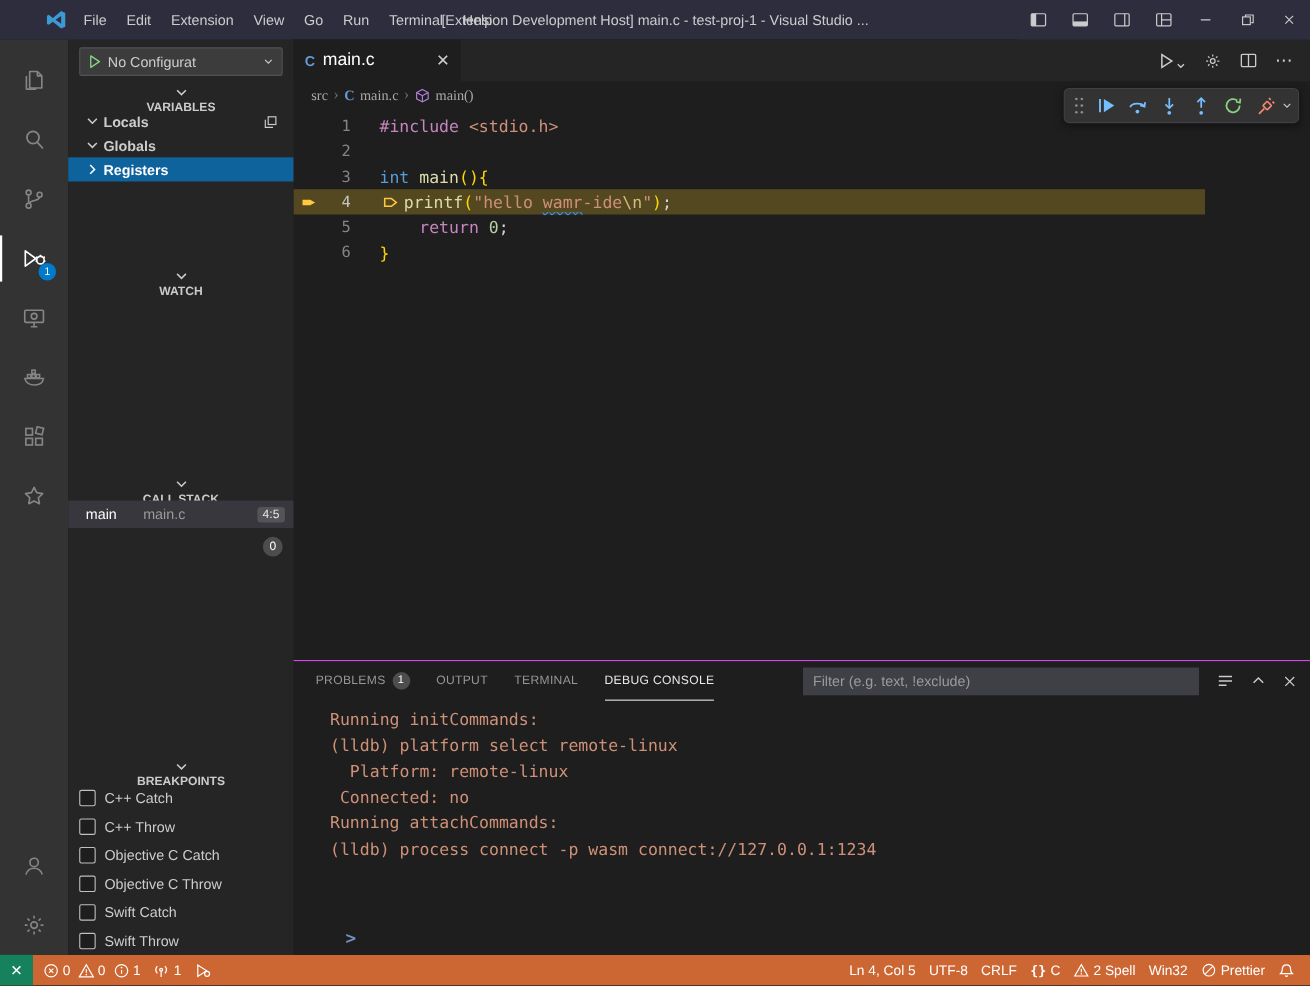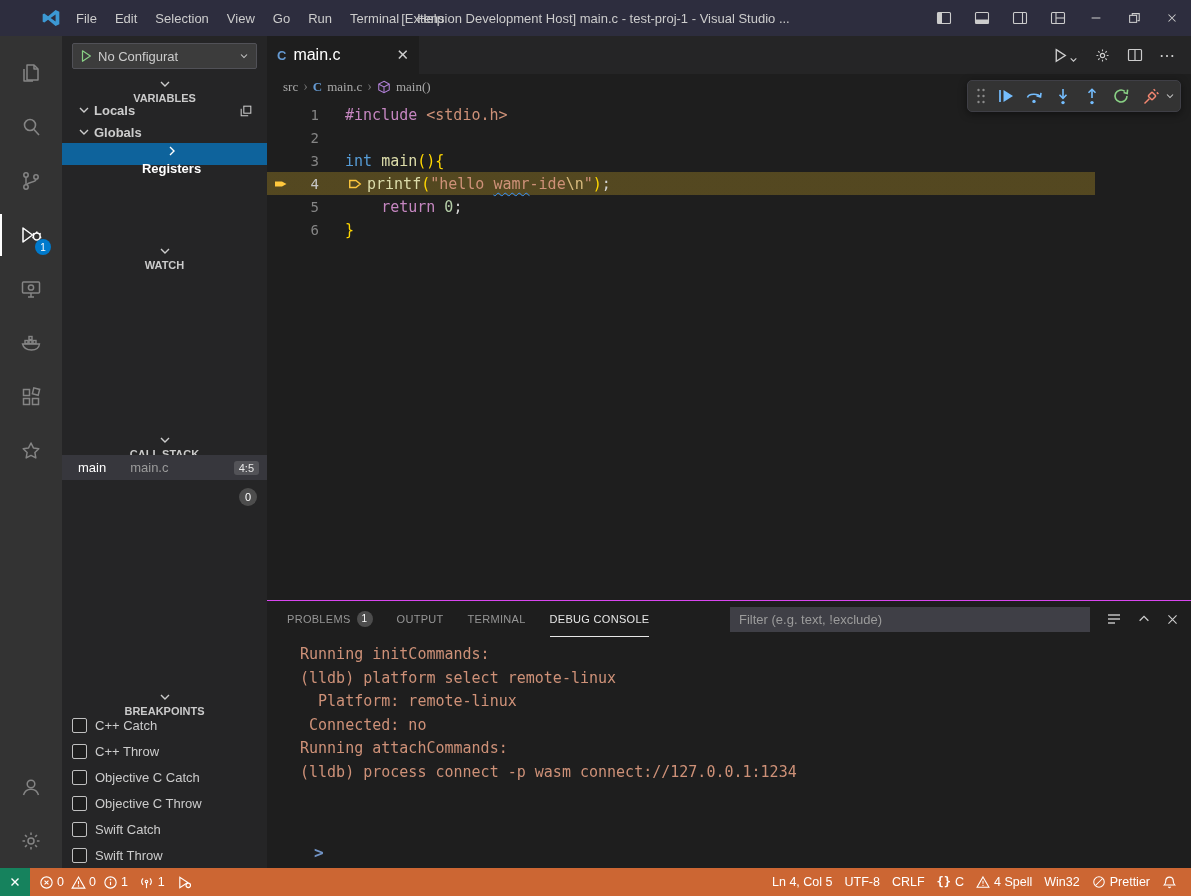--- a/index.html
+++ b/index.html
@@ -26,21 +26,21 @@
   .ab-badge { position:absolute; bottom:7px; right:11px; min-width:16px; height:16px; border-radius:8px; background:#007acc; color:#fff; font-size:10px; display:flex; align-items:center; justify-content:center; }
   .ab-spacer { flex:1; }
 
   
   .sidebar { width:205px; background:#252526; display:flex; flex-direction:column; font-size:13px; flex-shrink:0; }
   .run-row { height:40px; display:flex; align-items:center; padding:0 10px; flex-shrink:0; }
   .run-dropdown { flex:1; height:26px; background:#3c3c3c; border:1px solid #515157; border-radius:2px; display:flex; align-items:center; padding:0 6px; gap:5px; }
   .run-dropdown .label { flex:1; white-space:nowrap; overflow:hidden; }
   .section-header { height:23px; display:flex; align-items:center; font-size:11px; font-weight:bold; color:#cbcbcb; padding:0 4px; flex-shrink:0;flex-direction:column; }
   .tree-row { height:22px; display:flex; align-items:center; padding-left:14px; gap:2px; flex-shrink:0; }
-  .tree-row.selected { background:#0e639c; color:#ffffff;flex-direction:column; }
+  .tree-row.selected { background:#0e639c; color:#ffffff; }
   .cs-status { margin-left:8px; font-size:10px; font-weight:bold; color:rgba(204,204,204,.75); }
   .frame-row { height:25px; background:#37373d; display:flex; align-items:center; padding:0 8px 0 16px; flex-shrink:0; }
   .frame-file { color:#9b9b9b; margin-left:24px; }
   .frame-pos { margin-left:auto; background:rgba(255,255,255,.14); border-radius:3px; font-size:11px; padding:1px 5px; color:#e8e8e8; }
   .zero-badge { width:18px; height:18px; border-radius:50%; background:#4d4d4d; color:#fff; font-size:11px; display:flex; align-items:center; justify-content:center; margin:8px 10px 0 auto; flex-shrink:0; }
   .filler-var { height:78px; flex-shrink:0; }
   .filler-watch { height:166px; flex-shrink:0; }
   .filler-grow { flex:1; }
   .bp-row { height:26px; display:flex; align-items:center; padding-left:10px; gap:8px; flex-shrink:0; }
   .checkbox { width:15px; height:15px; border:1px solid #c0c0c0; background:#1e1e1e; border-radius:2px; flex-shrink:0; }
@@ -99,21 +99,21 @@
 
 <div class="titlebar">
   <span class="vscode-logo">
     <svg width="20" height="20" viewBox="0 0 24 24">
         <path d="M17.5 2.5L8.5 10 4 6.5 2 7.5v9L4 17.5 8.5 14l9 7.5 4.5-2v-15z M17.5 7.8v8.4L11.5 12z" fill="#3c99d4"></path>
       </svg>
   </span>
   <div class="menus">
     <span>File</span>
     <span>Edit</span>
-    <span>Selection</span>
+    <span>Extension</span>
     <span>View</span>
     <span>Go</span>
     <span>Run</span>
     <span>Terminal</span>
     <span>Help</span>
   </div>
   <div class="win-title">[Extension Development Host] main.c - test-proj-1 - Visual Studio ...</div>
   <div class="win-controls">
     <span class="win-btn">
       <svg width="16" height="16" viewBox="0 0 16 16" fill="none" stroke="#cccccc" stroke-width="1.1">
@@ -639,21 +639,21 @@
       <span>C</span>
     </div>
     <div class="sb-item">
       <span>
           <svg width="14" height="14" viewBox="0 0 16 16" fill="none" stroke="#ffffff" stroke-width="1.2">
             <path d="M8 2.2L14.8 14H1.2z"></path>
             <line x1="8" y1="6.5" x2="8" y2="10"></line>
             <circle cx="8" cy="11.8" r=".8" fill="#ffffff" stroke="none"></circle>
           </svg>
         </span>
-      <span>4 Spell</span>
+      <span>2 Spell</span>
     </div>
     <div class="sb-item">
         <span>Win32</span>
       </div>
     <div class="sb-item">
       <span>
           <svg width="14" height="14" viewBox="0 0 16 16" fill="none" stroke="#ffffff" stroke-width="1.2">
             <circle cx="8" cy="8" r="6"></circle>
             <path d="M4 12L12 4"></path>
           </svg>

